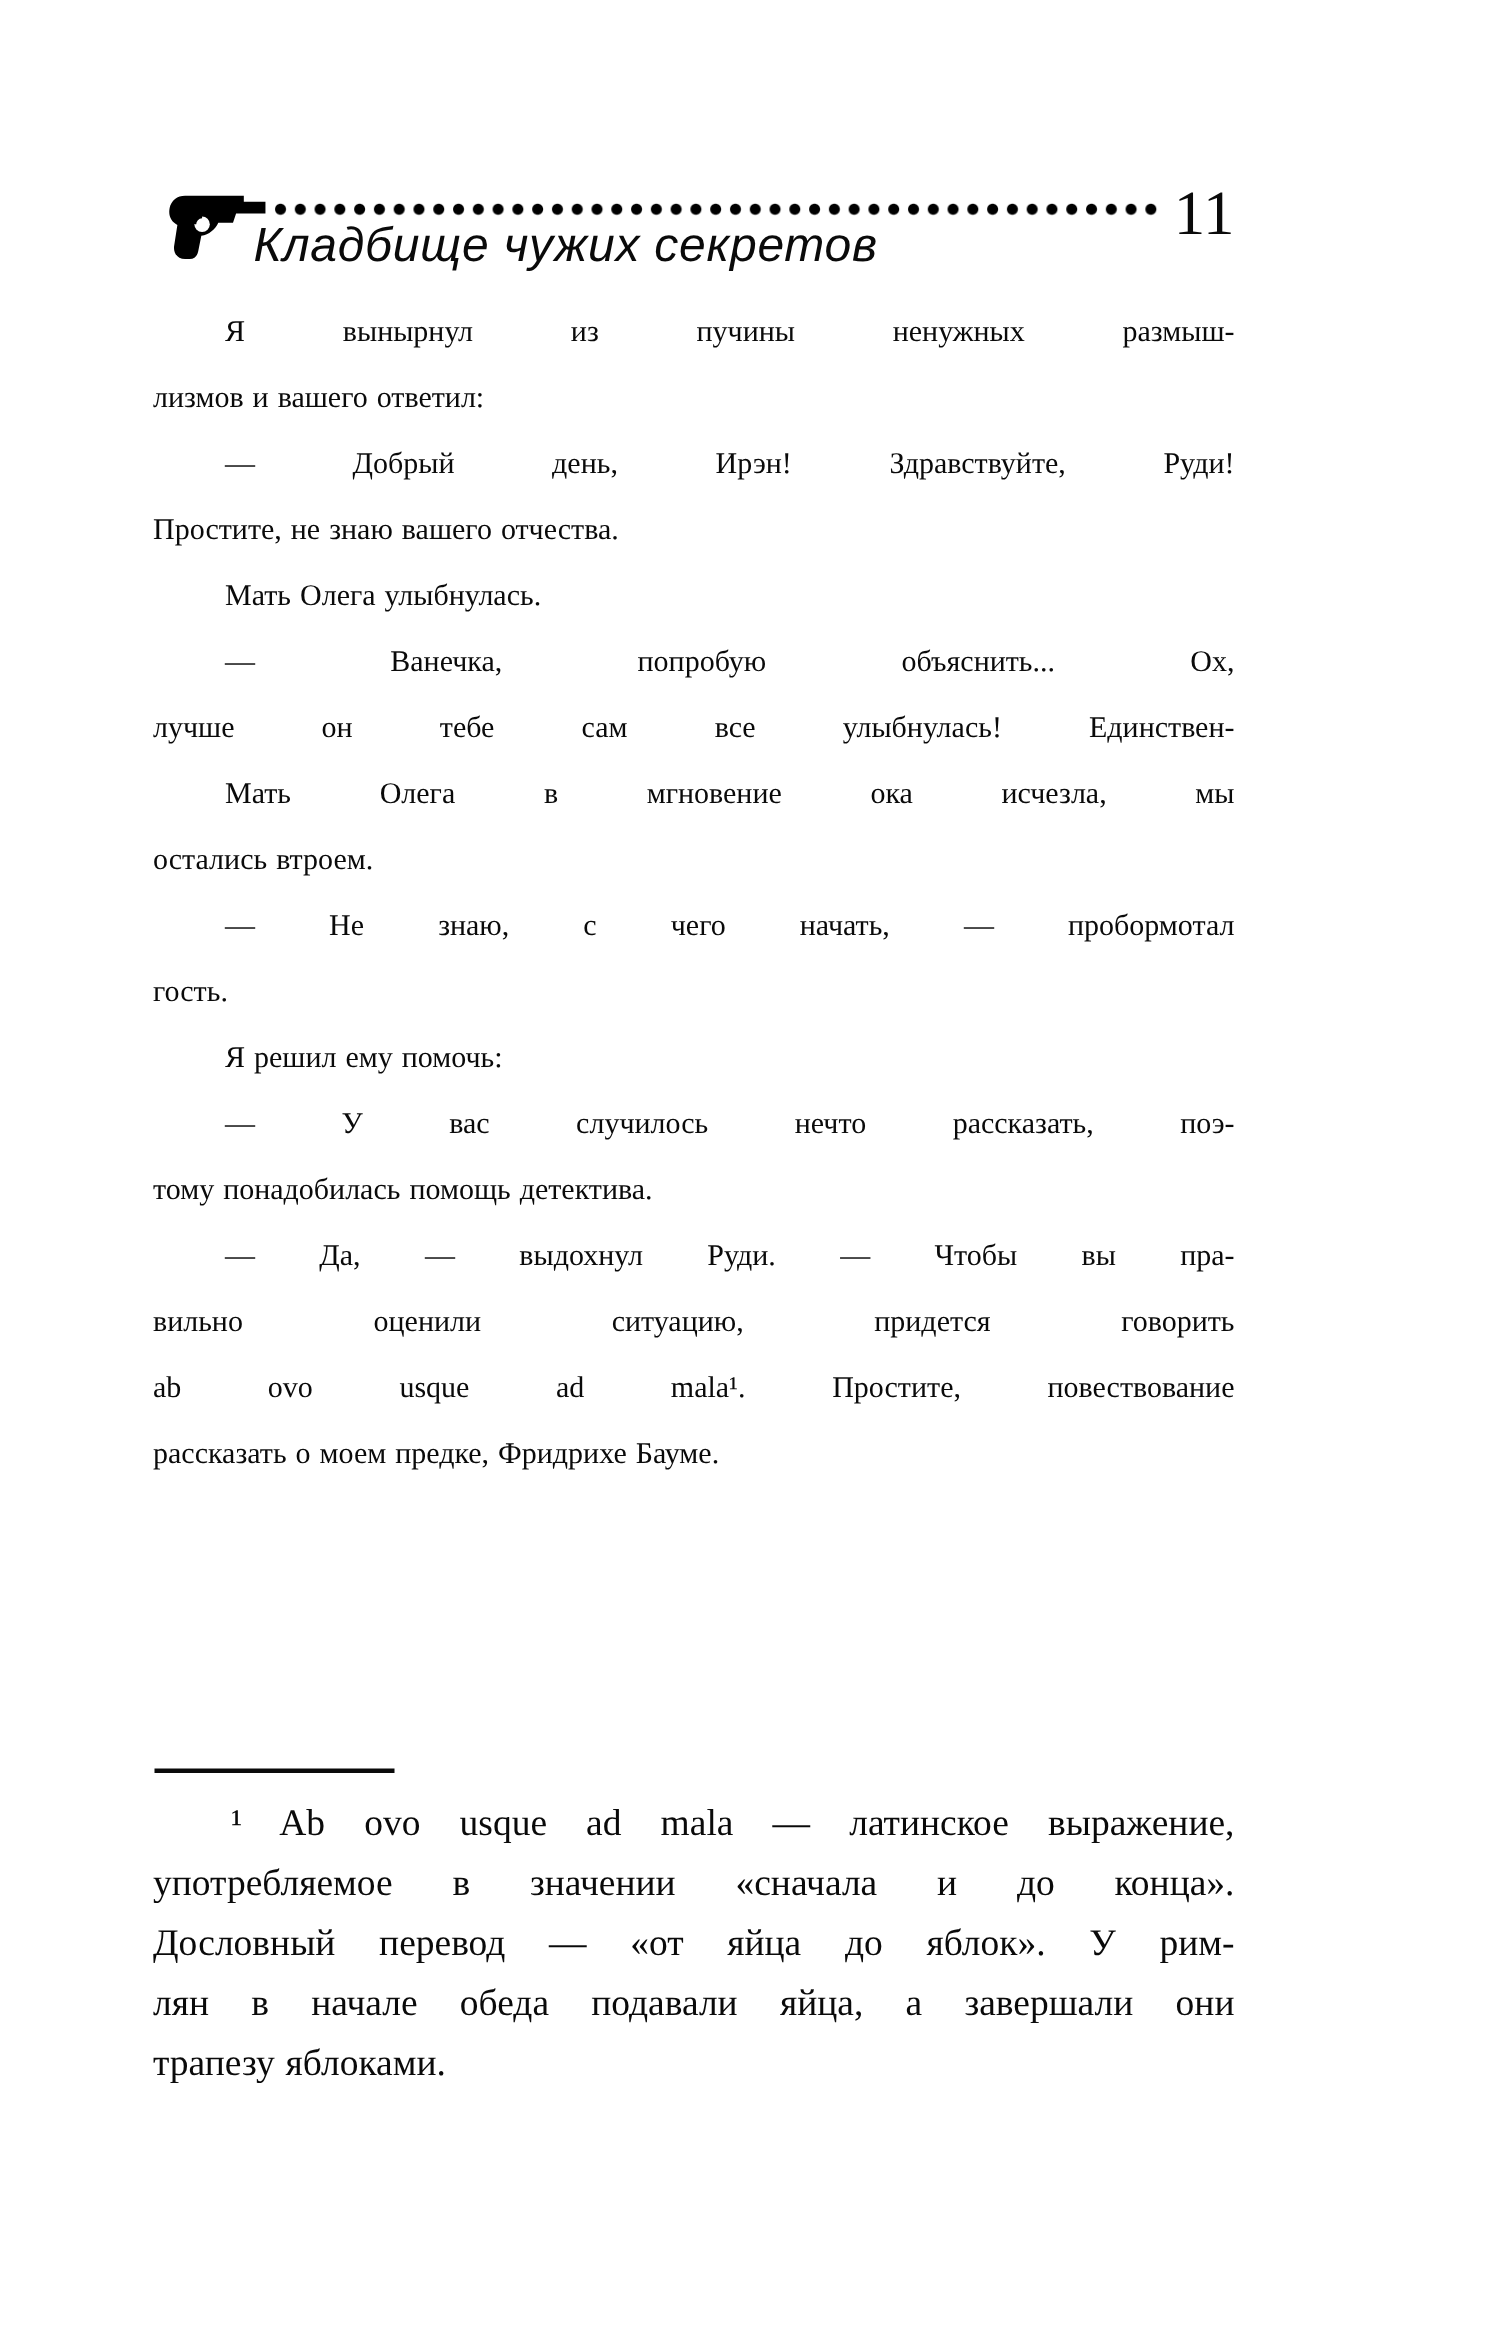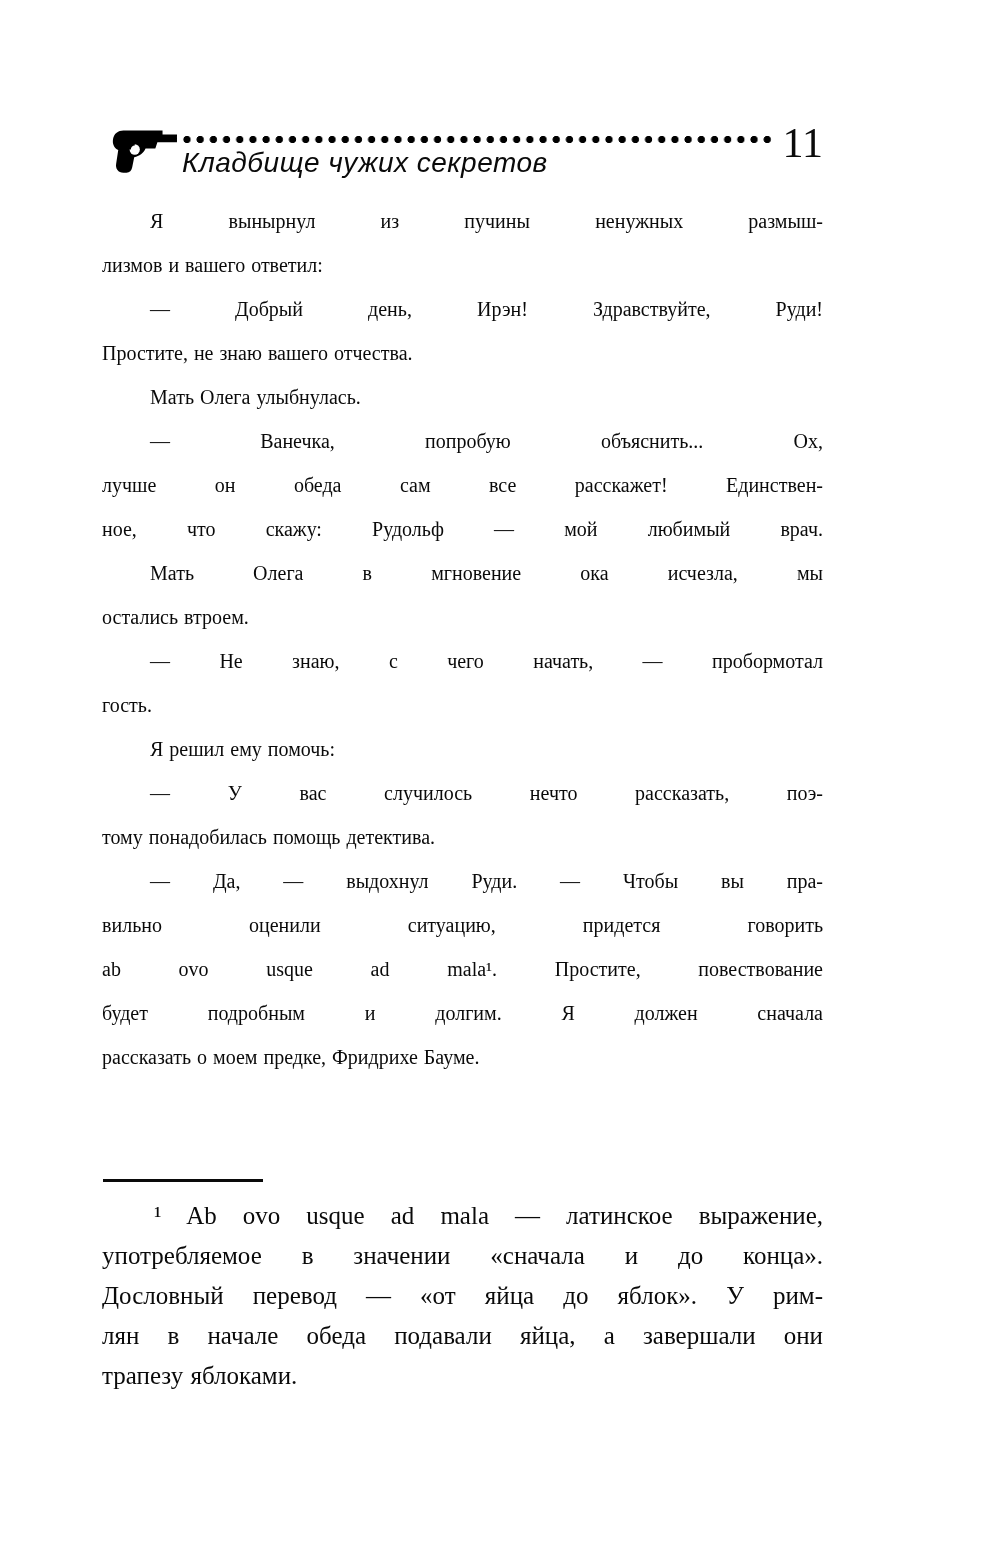--- a/index.html
+++ b/index.html
@@ -23,24 +23,24 @@
     background-image: radial-gradient(circle at 5px 5.5px, #000 3.3px, transparent 4px);
     background-size: 13.2px 11px;
     background-repeat: repeat-x;
   }
   .pagenum {
     position: absolute; right: 0; top: 0;
     font-size: 42px; font-weight: normal; line-height: 46px;
     font-family: "Liberation Serif", serif;
   }
   .running-title {
-    position: absolute; left: 80px; top: 26px;
+    position: absolute; left: 67px; top: 26px;
     font-family: "Liberation Sans", "DejaVu Sans", sans-serif;
     font-style: italic;
-    font-size: 28px; line-height: 34px;
+    font-size: 32px; line-height: 34px;
     letter-spacing: 0.5px;
     white-space: nowrap;
     text-align: center;
   }
 
   
   .body-text {
     position: absolute; left: 102px; top: 199px; width: 721px;
     font-size: 20px; line-height: 44px;
   }
@@ -103,43 +103,41 @@
       </div>
       <div class="para">
         <div class="line first">— Добрый день, Ирэн! Здравствуйте, Руди!</div>
         <div class="line para-end">Простите, не знаю вашего отчества.</div>
       </div>
       <div class="para">
         <div class="line first para-end">Мать Олега улыбнулась.</div>
       </div>
       <div class="para">
         <div class="line first">— Ванечка, попробую объяснить... Ох,</div>
-        <div class="line">лучше он обеда сам все расскажет! Единствен-</div>
-        <div class="line">ное, что скажу: Рудольф — мой любимый врач.</div>
+        <div class="line">лучше он тебе сам все улыбнулась! Единствен-</div>
       </div>
       <div class="para">
         <div class="line first">Мать Олега в мгновение ока исчезла, мы</div>
         <div class="line para-end">остались втроем.</div>
       </div>
       <div class="para">
         <div class="line first">— Не знаю, с чего начать, — пробормотал</div>
         <div class="line para-end">гость.</div>
       </div>
       <div class="para">
         <div class="line first para-end">Я решил ему помочь:</div>
       </div>
       <div class="para">
         <div class="line first">— У вас случилось нечто рассказать, поэ-</div>
         <div class="line para-end">тому понадобилась помощь детектива.</div>
       </div>
       <div class="para">
         <div class="line first">— Да, — выдохнул Руди. — Чтобы вы пра-</div>
         <div class="line">вильно оценили ситуацию, придется говорить</div>
         <div class="line">ab ovo usque ad mala¹. Простите, повествование</div>
-        <div class="line">будет подробным и долгим. Я должен сначала</div>
         <div class="line para-end">рассказать о моем предке, Фридрихе Бауме.</div>
       </div>
     </div>
 
   <div class="fn-rule"></div>
 
   <div class="footnote" id="footnote">
       <div class="line first">¹  Ab ovo usque ad mala — латинское выражение,</div>
       <div class="line">употребляемое в значении «сначала и до конца».</div>
       <div class="line">Дословный перевод — «от яйца до яблок». У рим-</div>

